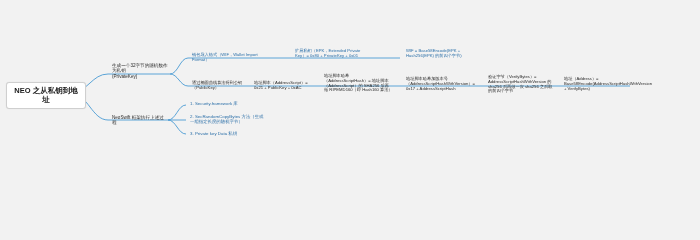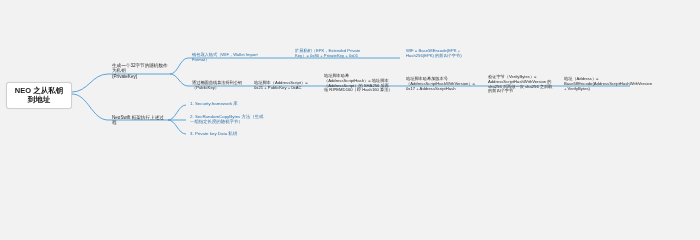--- a/index.html
+++ b/index.html
@@ -97,21 +97,21 @@
       <path d="M482,86 L560,86"></path>
       <path d="M560,86 L630,86"></path>
 
       <path d="M108,120 L168,120"></path>
       <path d="M168,120 C176,120 178,105 186,105"></path>
       <path d="M168,120 L186,120"></path>
       <path d="M168,120 C176,120 178,134 186,134"></path>
     </g>
   </svg>
 
-  <div class="node root" style="left:6px; top:82px; width:66px;">NEO 之从私钥到地址</div>
+  <div class="node root" style="left:6px; top:82px; width:80px;">NEO 之从私钥到地址</div>
 
   <div class="node lvl1" style="left:110px; top:62px; width:62px;">生成一个32字节的随机数作为私钥
 (PrivateKey)</div>
 
   <div class="node lvl2" style="left:190px; top:52px; width:70px;">钱包导入格式（WIF，Wallet Import Format）</div>
 
   <div class="node lvl2" style="left:293px; top:48px; width:76px;">扩展私钥（EPK，Extended Private Key）= 0x80 + PrivateKey + 0x01</div>
 
   <div class="node lvl2" style="left:404px; top:48px; width:78px;">WIF = Base58Encode(EPK + Hash256(EPK) 的前四个字节)</div>
 

